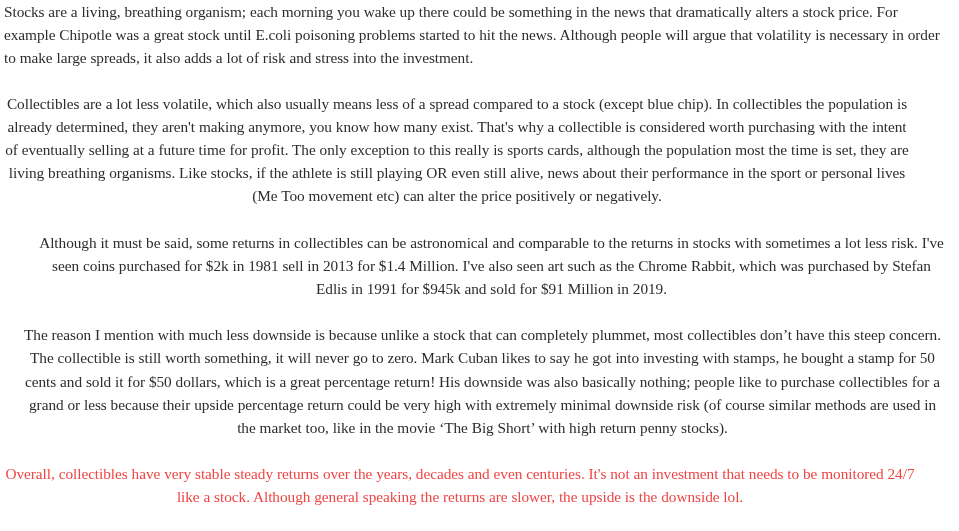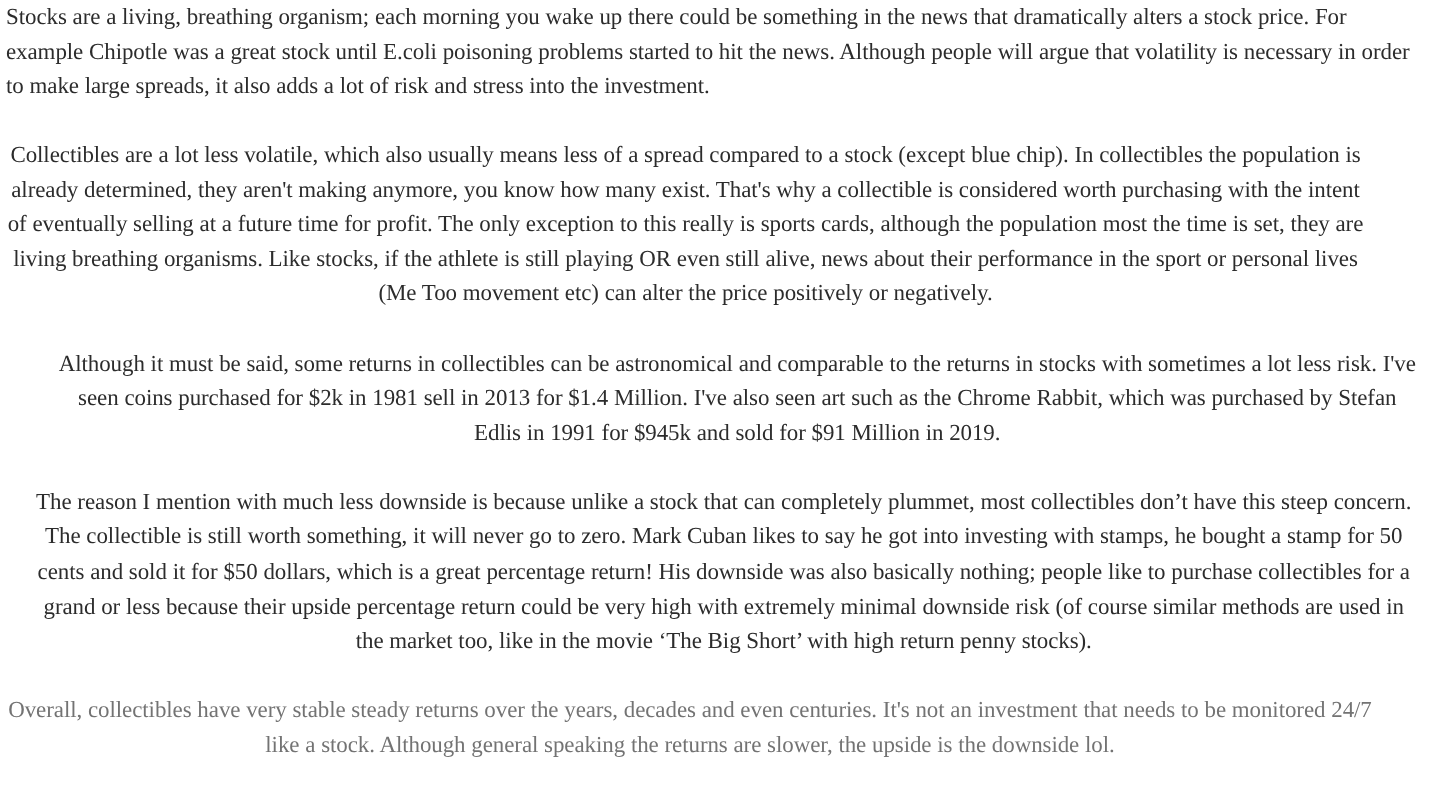--- a/index.html
+++ b/index.html
@@ -60,16 +60,16 @@
 <body style="background: rgb(255, 255, 255);">
 
 <div class="article">
 
 
   <div class="article-body">
     <p class="paragraph" id="p-0" style="color: rgb(44, 44, 44);">Stocks are a living, breathing organism; each morning you wake up there could be something in the news that dramatically alters a stock price. For example Chipotle was a great stock until E.coli poisoning problems started to hit the news.  Although people will argue that volatility is necessary in order to make large spreads, it also adds a lot of risk and stress into the investment.</p>
     <p class="paragraph" id="p-1" style="color: rgb(44, 44, 44);">Collectibles are a lot less volatile, which also usually means less of a spread compared to a stock (except blue chip).  In collectibles the population is already determined, they aren't making anymore, you know how many exist. That's why a collectible is considered worth purchasing with the intent of eventually selling at a future time for profit. The only exception to this really is sports cards, although the population most the time is set, they are living breathing organisms. Like stocks, if the athlete is still playing OR even still alive, news about their performance in the sport or personal lives (Me Too movement etc) can alter the price positively or negatively.</p>
     <p class="paragraph" id="p-2" style="color: rgb(44, 44, 44);">Although it must be said, some returns in collectibles can be astronomical and comparable to the returns in stocks with sometimes a lot less risk. I've seen coins purchased for $2k in 1981 sell in 2013 for $1.4 Million. I've also seen art such as the Chrome Rabbit, which was purchased by Stefan Edlis in 1991 for $945k and sold for $91 Million in 2019.</p>
     <p class="paragraph" id="p-3" style="color: rgb(44, 44, 44);">The reason I mention with much less downside is because unlike a stock that can completely plummet, most collectibles don’t have this steep concern. The collectible is still worth something, it will never go to zero. Mark Cuban likes to say he got into investing with stamps, he bought a stamp for 50 cents and sold it for $50 dollars, which is a great percentage return! His downside was also basically nothing; people like to purchase collectibles for a grand or less because their upside percentage return could be very high with extremely minimal downside risk (of course similar methods are used in the market too, like in the movie ‘The Big Short’ with high return penny stocks).</p>
-    <p class="paragraph" id="p-4" style="color: #737373;">Overall, collectibles have very stable steady returns over the years, decades and even centuries. It's not an investment that needs to be monitored 24/7 like a stock. Although general speaking the returns are slower, the upside is the downside lol.</p>
+    <p class="paragraph" id="p-4" style="color: #ef4444;">Overall, collectibles have very stable steady returns over the years, decades and even centuries. It's not an investment that needs to be monitored 24/7 like a stock. Although general speaking the returns are slower, the upside is the downside lol.</p>
   </div>
 
 </div>
 
 </body></html>

